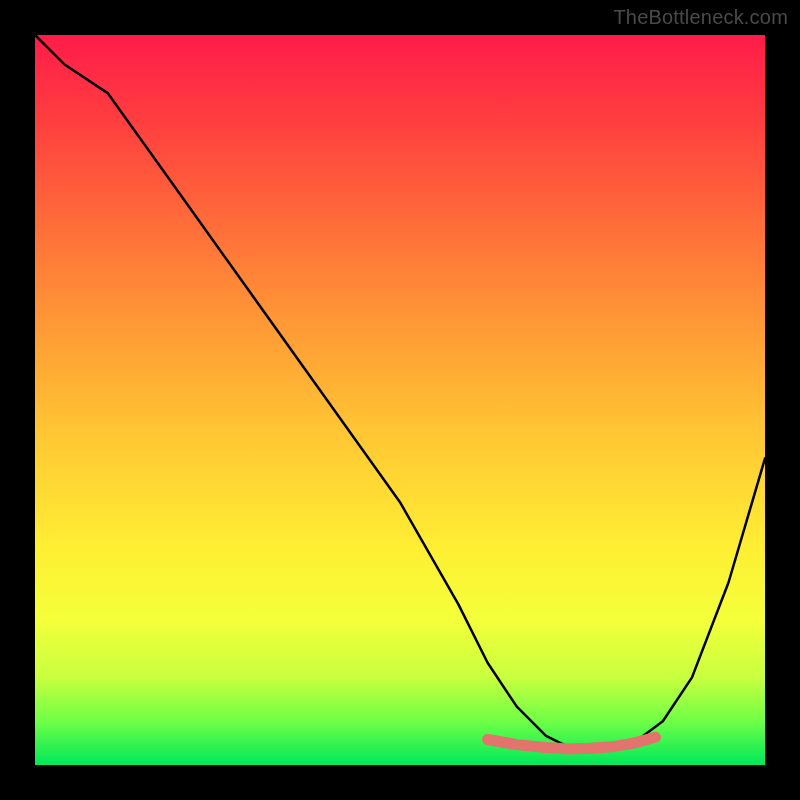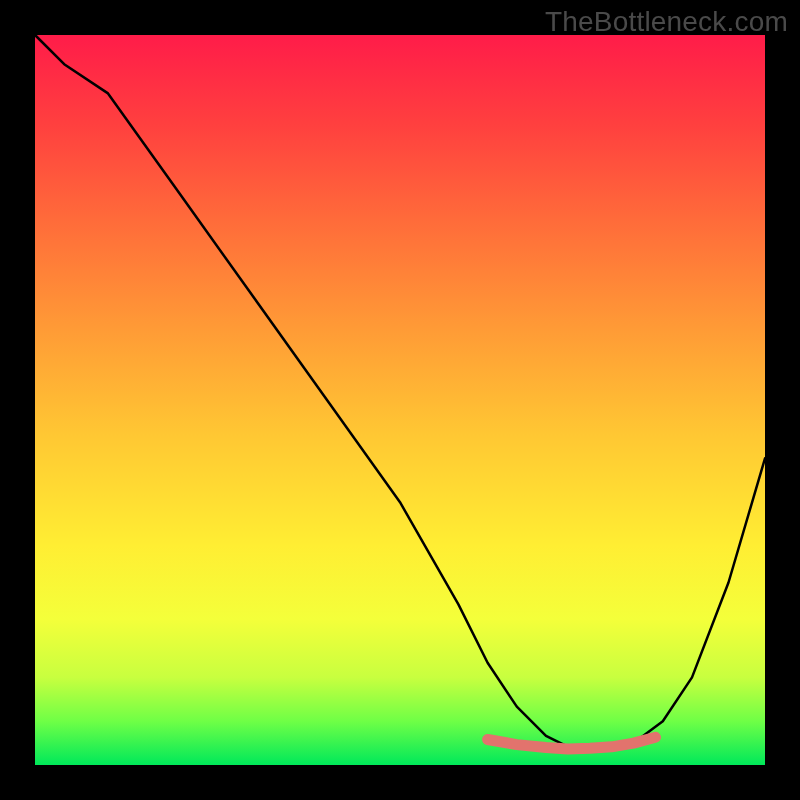--- a/index.html
+++ b/index.html
@@ -15,21 +15,21 @@
     position: relative;
     width: 800px;
     height: 800px;
     background: #000;
   }
   .watermark {
     position: absolute;
     top: 6px;
     right: 12px;
     color: #4a4a4a;
-    font-size: 28px;
+    font-size: 20px;
     font-weight: 500;
     letter-spacing: 0.2px;
   }
   .plot-area {
     position: absolute;
     left: 35px;
     top: 35px;
     width: 730px;
     height: 730px;
     

